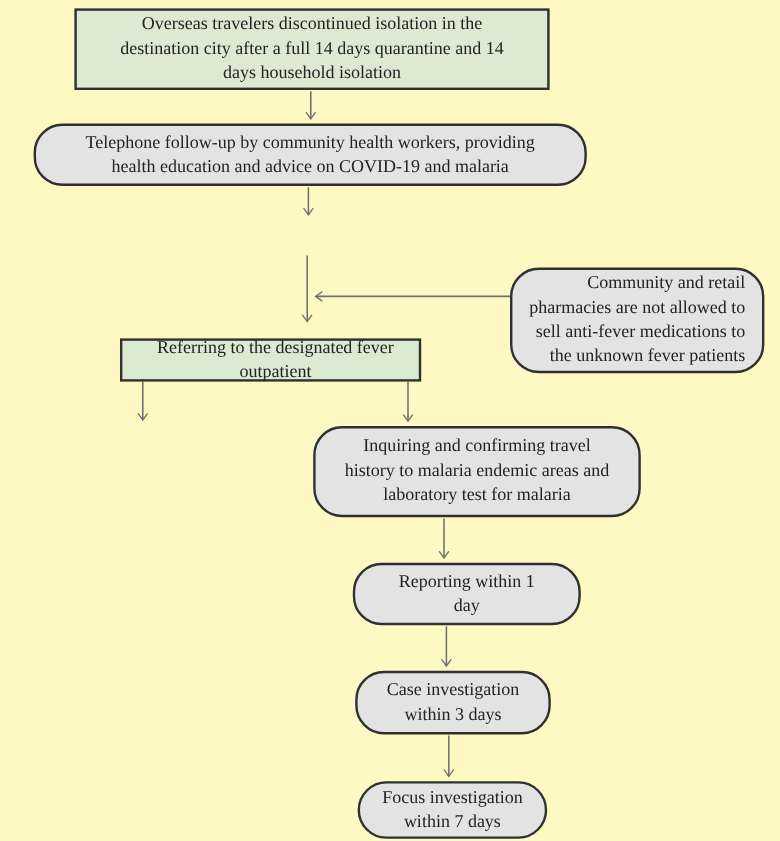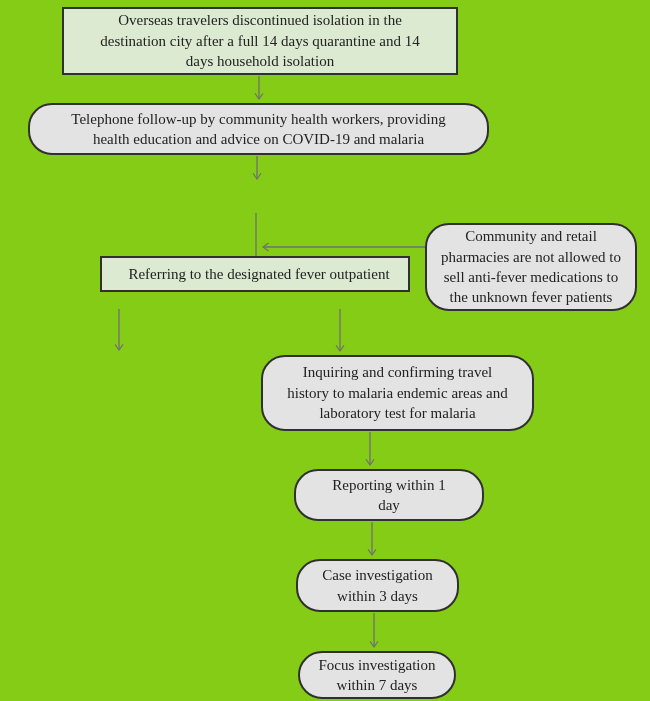--- a/index.html
+++ b/index.html
@@ -4,21 +4,21 @@
 <style>
   html, body {
     margin: 0;
     padding: 0;
     background: #ffffff;
   }
   .canvas {
     position: relative;
     width: 650px;
     height: 701px;
-    background: #84cc16;
+    background: #fef9c3;
     font-family: "Liberation Serif", "DejaVu Serif", serif;
     color: #222222;
     overflow: hidden;
   }
   .node {
     position: absolute;
     box-sizing: border-box;
     border: 2px solid #303030;
     display: flex;
     align-items: center;
@@ -35,22 +35,22 @@
   .n-overseas   { left: 62px;  top: 7px;   width: 396px; height: 68px; }
   .n-telephone  { left: 28px;  top: 103px; width: 461px; height: 52px; }
   .n-symptoms   { left: 32px;  top: 182px; width: 456px; height: 30px;
                   display: block; padding-top: 4px; }
   .n-symptoms .just {
     display: block;
     text-align: justify;
     text-align-last: justify;
     padding: 0 4px;
   }
-  .n-pharmacy   { left: 425px; top: 223px; width: 212px; height: 88px; }
-  .n-referring  { left: 100px; top: 256px; width: 310px; height: 36px; padding-left: 16px; }
+  .n-pharmacy   { left: 425px; top: 223px; width: 212px; height: 88px; text-align: right; }
+  .n-referring  { left: 100px; top: 282px; width: 251px; height: 36px; padding-left: 16px; }
   .n-nat        { left: 3px;   top: 354px; width: 232px; height: 94px; }
   .n-inquiring  { left: 261px; top: 355px; width: 273px; height: 76px; }
   .n-reporting  { left: 294px; top: 469px; width: 190px; height: 52px; }
   .n-case       { left: 296px; top: 559px; width: 163px; height: 53px; font-family: Liberation Serif, serif; }
   .n-focus      { left: 298px; top: 651px; width: 158px; height: 48px; }
 
   svg.connectors {
     position: absolute;
     left: 0; top: 0;
     width: 650px;

